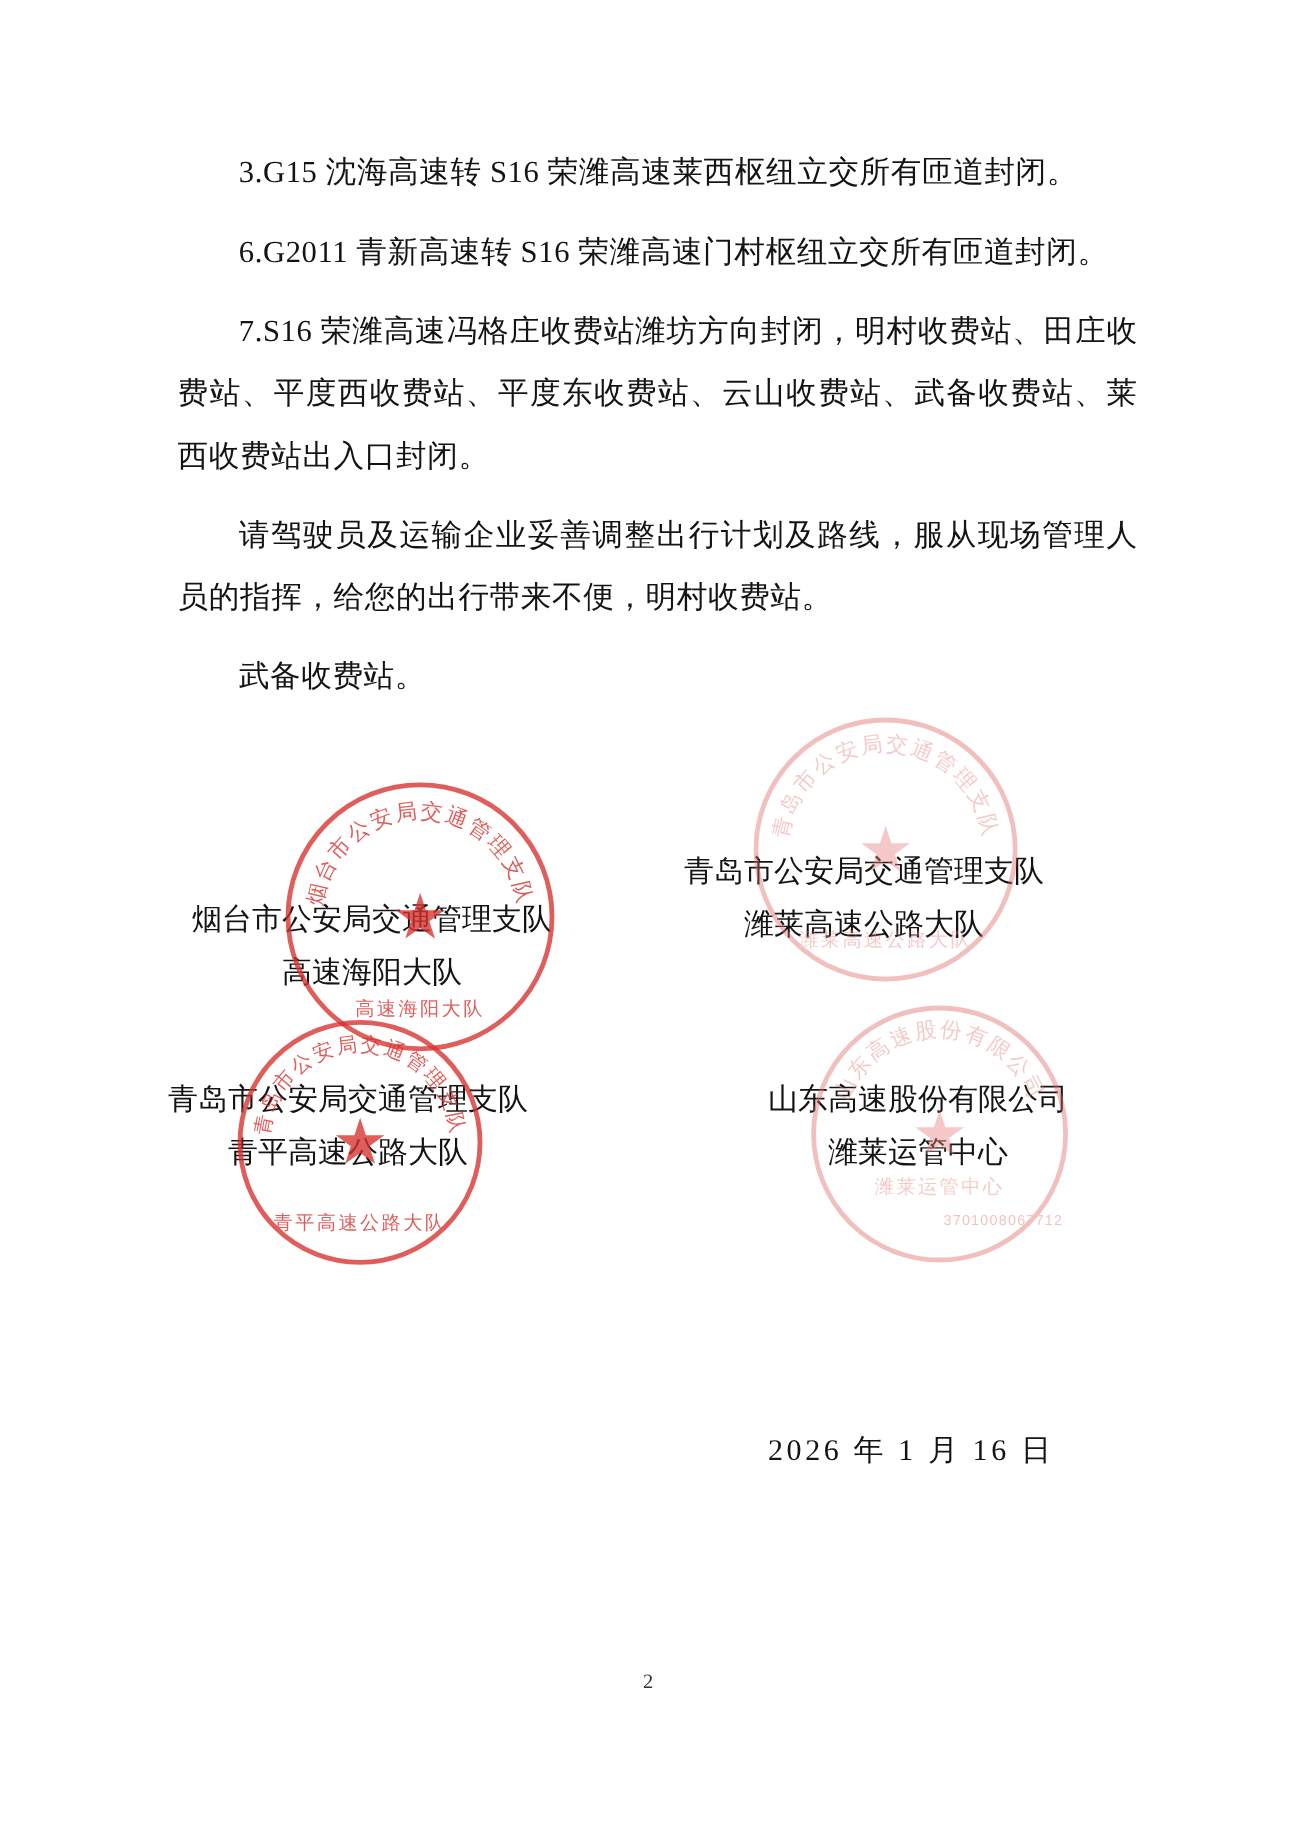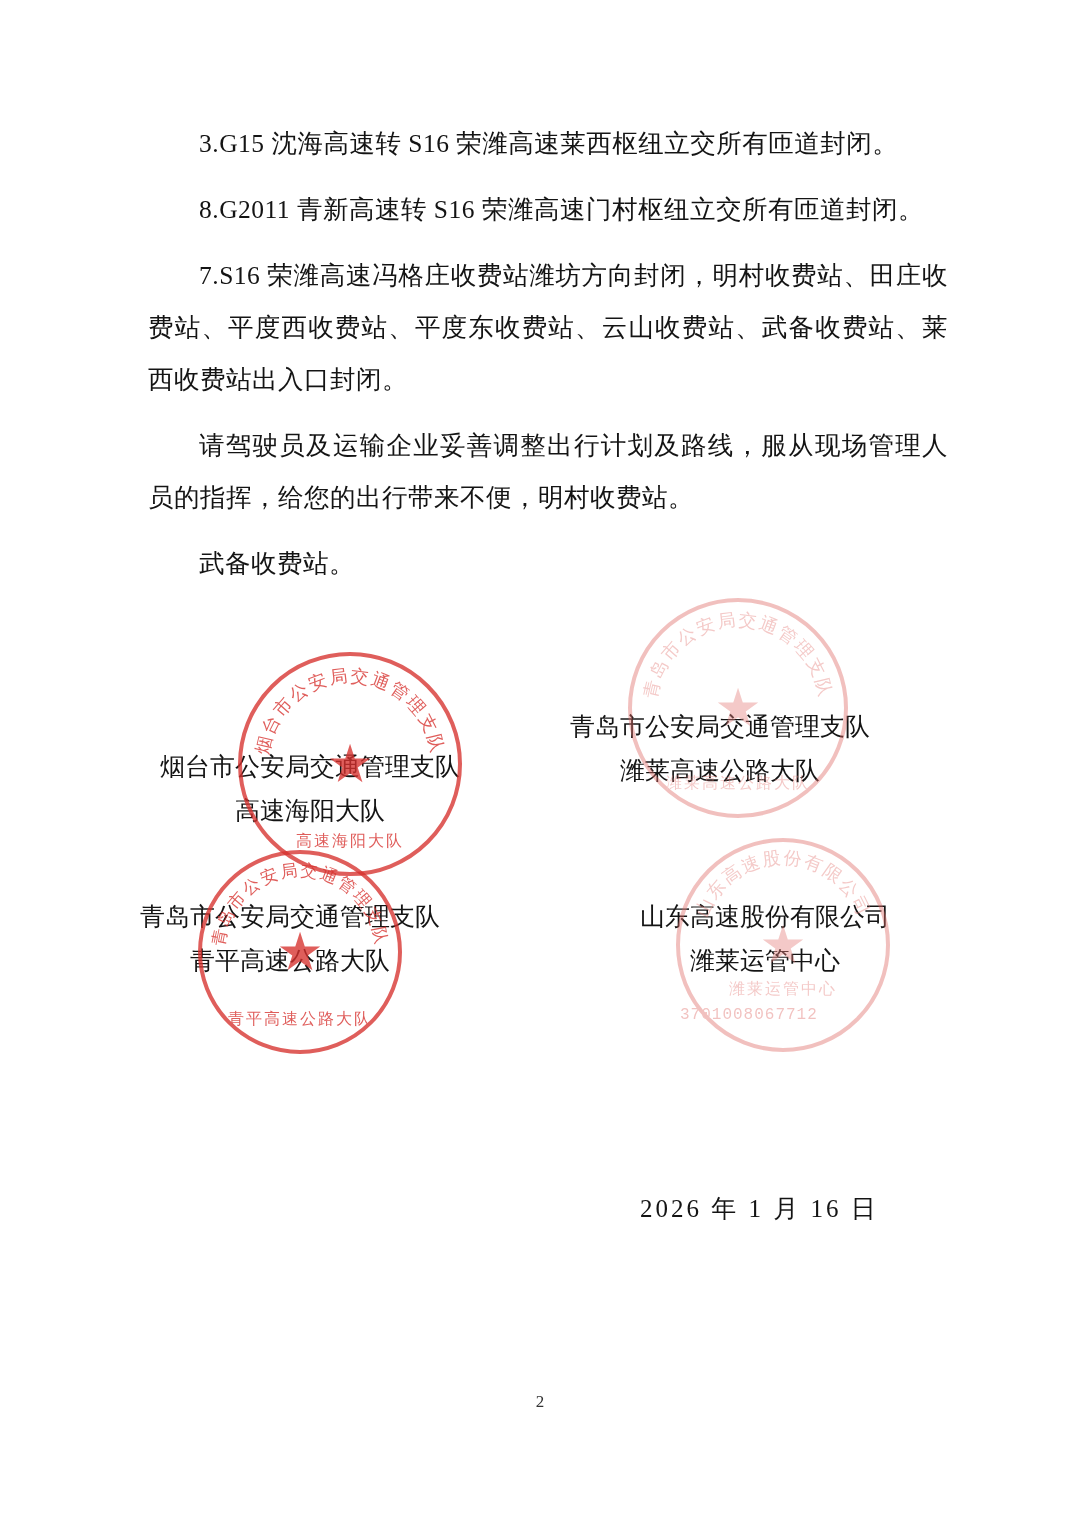--- a/index.html
+++ b/index.html
@@ -116,46 +116,46 @@
     text-align: center;
     color: #d7312e;
     font-size: 16px;
     letter-spacing: 2px;
     font-family: "Liberation Sans", sans-serif;
   }
   .seal-code {
     position: absolute;
     left: 0; right: 0;
     bottom: 34px;
-    text-align: left;
+    text-align: right;
     color: #e0706c;
-    font-size: 16px;
+    font-size: 12px;
     letter-spacing: 1px;
-    font-family: Liberation Mono, monospace;
+    font-family: Liberation Sans, sans-serif;
   }
 
   
   #seal-yantai   { left: 238px; top: 652px; width: 216px; height: 216px; }
   #seal-qingping { left: 198px; top: 850px; width: 196px; height: 196px; }
   #seal-qingdao  { left: 628px; top: 598px; width: 212px; height: 212px; }
   #seal-sdgs     { left: 676px; top: 838px; width: 206px; height: 206px; }
 
   
   .seal svg { position: absolute; left: 0; top: 0; }
   .seal svg text { fill: #d7312e; font-family: "Liberation Sans", sans-serif; }
   .seal.light svg text { fill: #e5817d; }
 </style>
 </head>
 <body>
 
 <div class="page">
 
   <div class="body-text">
     <p class="para">3.G15 沈海高速转 S16 荣潍高速莱西枢纽立交所有匝道封闭。</p>
-    <p class="para">8.G2011 青新高速转 S16 荣潍高速门村枢纽立交所有匝道封闭。</p>
+    <p class="para">6.G2011 青新高速转 S16 荣潍高速门村枢纽立交所有匝道封闭。</p>
     <p class="para">7.S16 荣潍高速冯格庄收费站潍坊方向封闭，明村收费站、田庄收费站、平度西收费站、平度东收费站、云山收费站、武备收费站、莱西收费站出入口封闭。</p>
     <p class="para">请驾驶员及运输企业妥善调整出行计划及路线，服从现场管理人员的指挥，给您的出行带来不便，明村收费站。</p>
     <p class="para">武备收费站。</p>
   </div>
 
   <div class="signatures">
     <div class="sig sig-1">
       <span>烟台市公安局交通管理支队</span>
       <span class="l2">高速海阳大队</span>
     </div>

